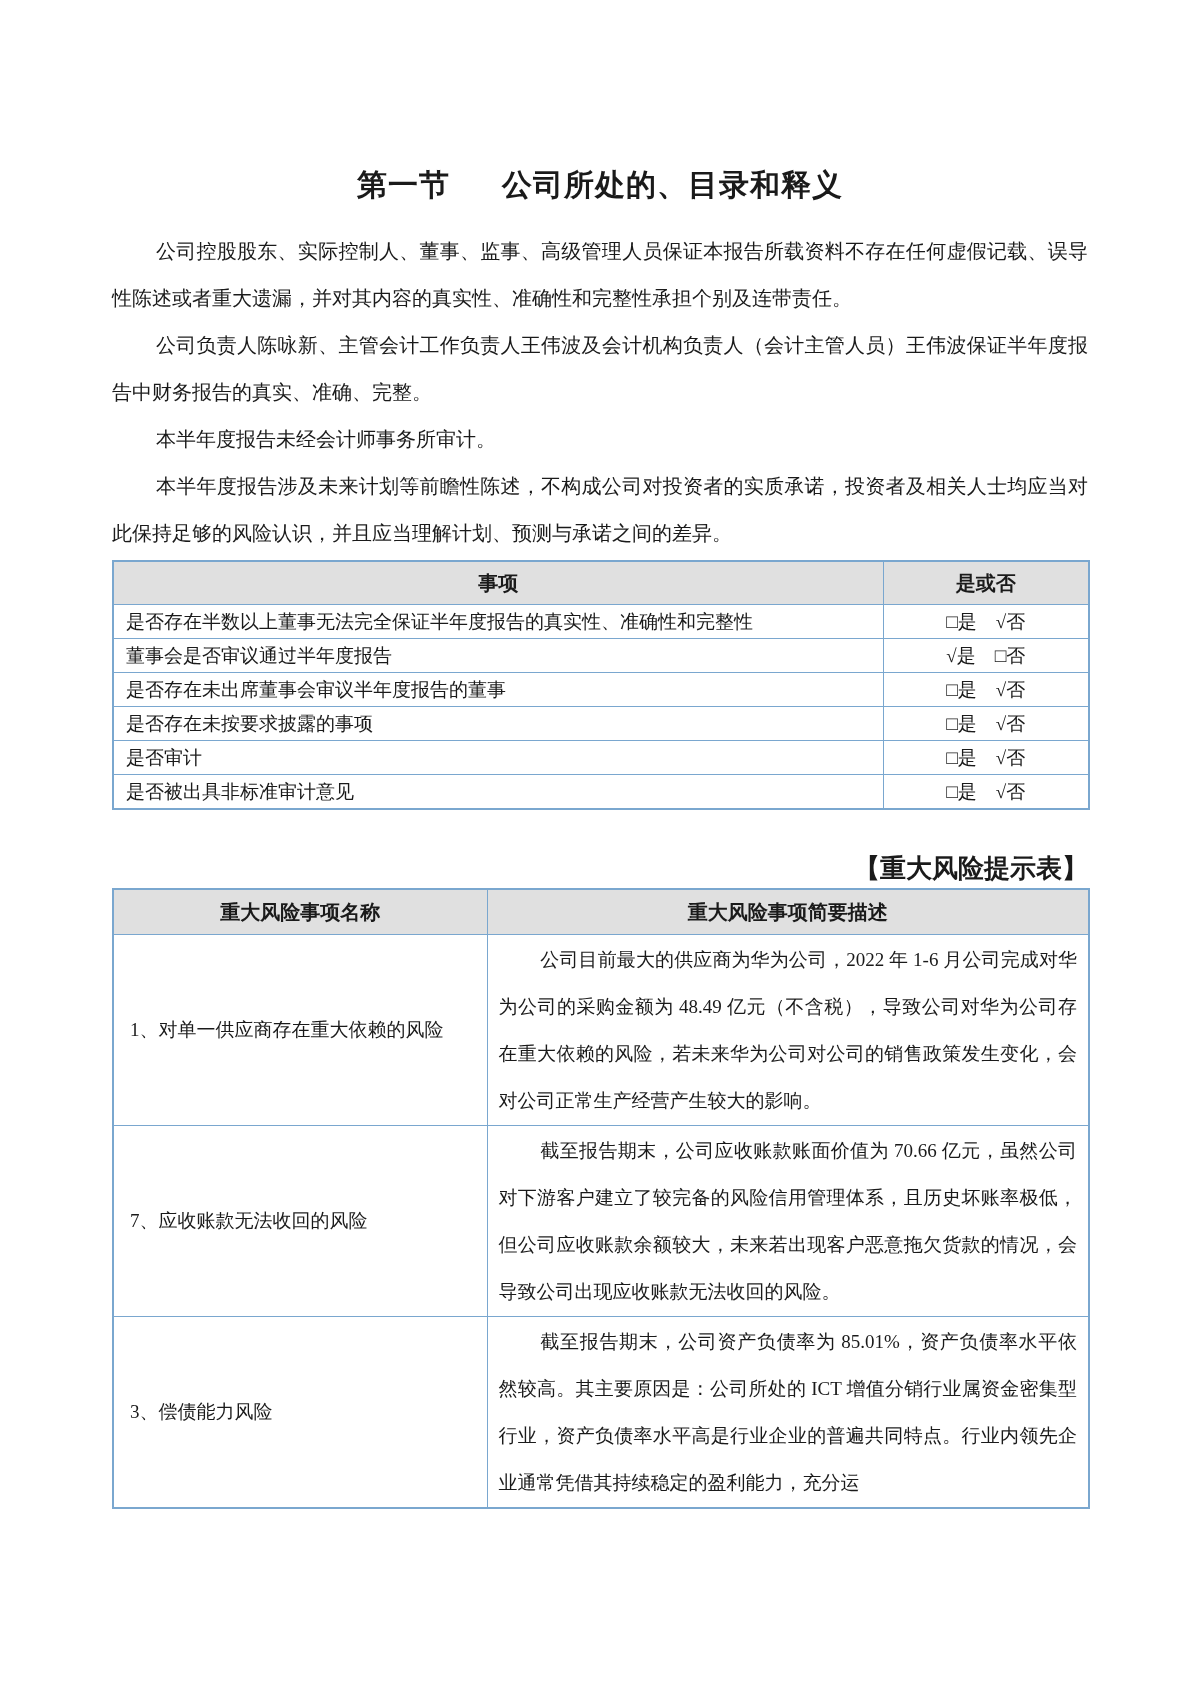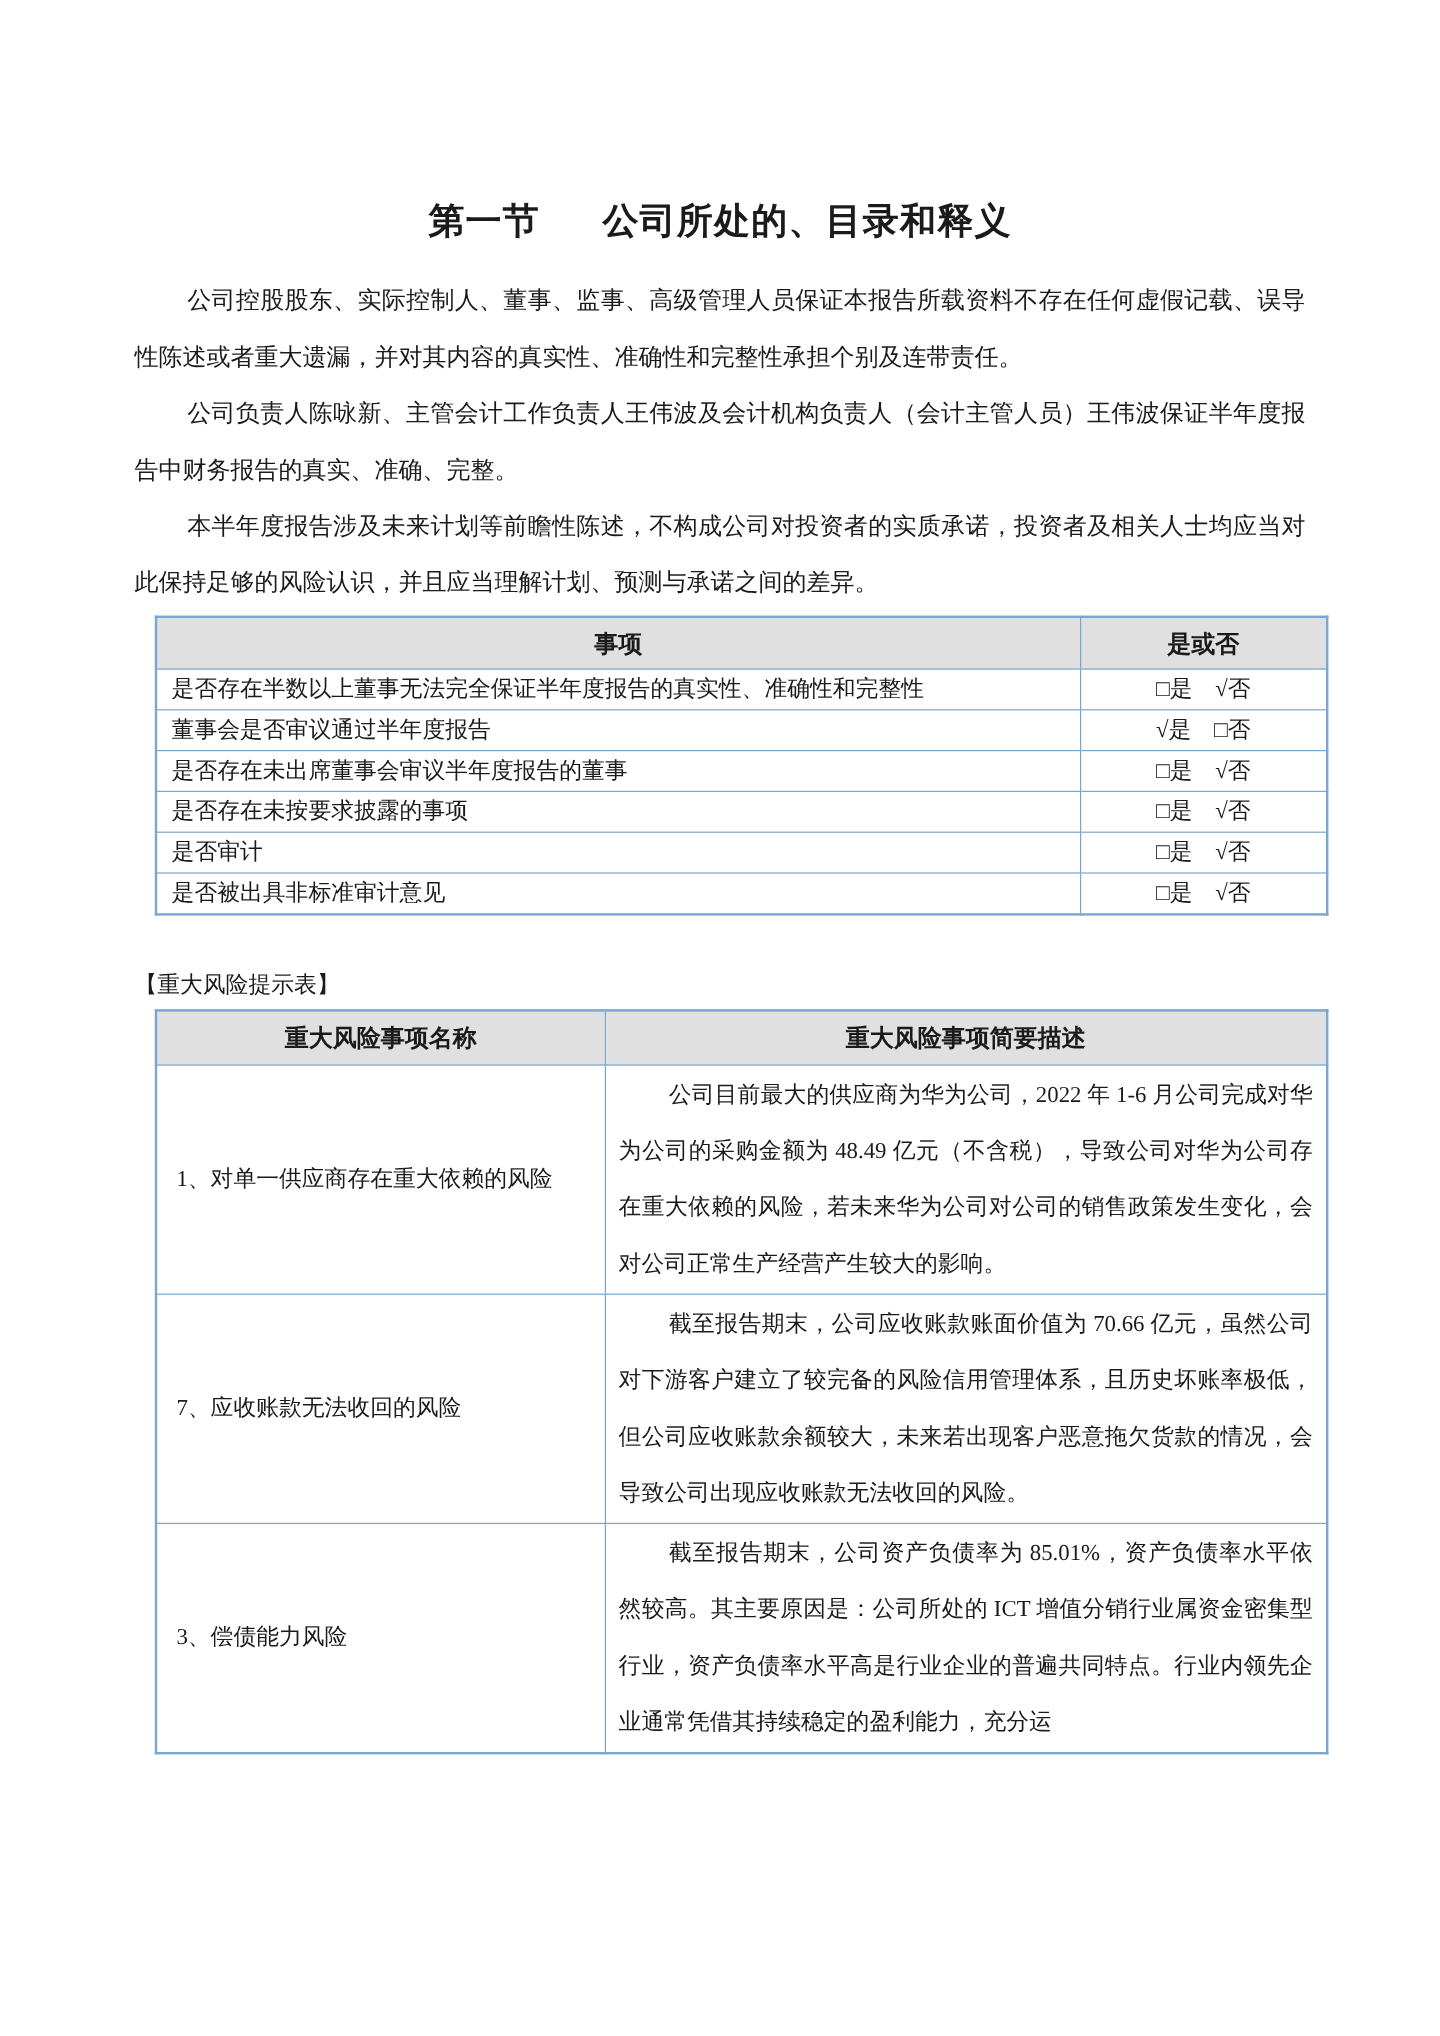--- a/index.html
+++ b/index.html
@@ -42,44 +42,45 @@
     text-align: justify;
   }
   
   table {
     border-collapse: collapse;
     table-layout: fixed;
     width: 976px;
     font-size: 19px;
   }
   table, th, td { border: 1px solid #7aa7cf; }
-  table { border-width: 2px; margin-left: 17px; }
+  table { border-width: 2px; }
   th {
     background: #e0e0e0;
     font-weight: bold;
     text-align: center;
     font-size: 20px;
   }
   
   .yesno-table { margin-top: 3px; }
   .yesno-table th { height: 40px; }
   .yesno-table col.c-item   { width: 770px; }
   .yesno-table col.c-answer { width: 206px; }
   .yesno-table td {
     line-height: 33px;
     padding: 0;
   }
   .yesno-table td.item-cell   { padding-left: 12px; padding-right: 8px; text-align: left; }
   .yesno-table td.answer-cell { text-align: center; }
   
   .risk-heading {
     margin-top: 44px;
-    font-size: 19px;
-    font-weight: normal;
+    font-size: 26px;
+    font-weight: bold;
     line-height: 30px;
+    text-align: right;
   }
   .risk-table { margin-top: 4px; }
   .risk-table th { height: 42px; }
   .risk-table col.c-name { width: 374px; }
   .risk-table col.c-desc { width: 602px; }
   .risk-table td { height: 188px; vertical-align: middle; }
   .risk-table td.name-cell {
     padding-left: 16px;
     padding-right: 10px;
     text-align: left;
@@ -100,20 +101,21 @@
   <div class="doc-title">
     <span class="section-label">第一节</span><span>公司所处的、目录和释义</span>
   </div>
 
   <div class="paragraphs">
 
       <p>公司控股股东、实际控制人、董事、监事、高级管理人员保证本报告所载资料不存在任何虚假记载、误导性陈述或者重大遗漏，并对其内容的真实性、准确性和完整性承担个别及连带责任。</p>
 
       <p>公司负责人陈咏新、主管会计工作负责人王伟波及会计机构负责人（会计主管人员）王伟波保证半年度报告中财务报告的真实、准确、完整。</p>
 
+      <p>本半年度报告未经会计师事务所审计。</p>
 
       <p>本半年度报告涉及未来计划等前瞻性陈述，不构成公司对投资者的实质承诺，投资者及相关人士均应当对此保持足够的风险认识，并且应当理解计划、预测与承诺之间的差异。</p>
     </div>
 
   <table class="yesno-table">
     <colgroup>
         <col class="c-item">
         <col class="c-answer">
       </colgroup>
     <thead>

